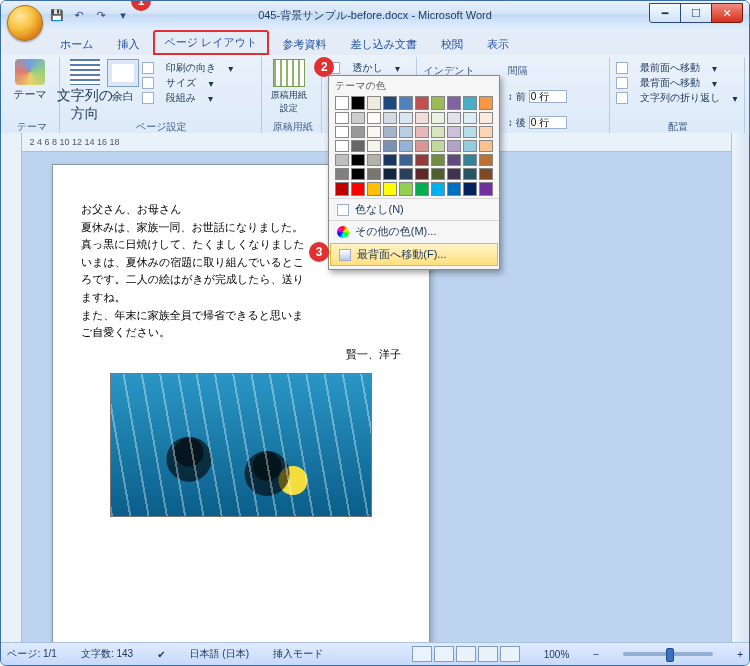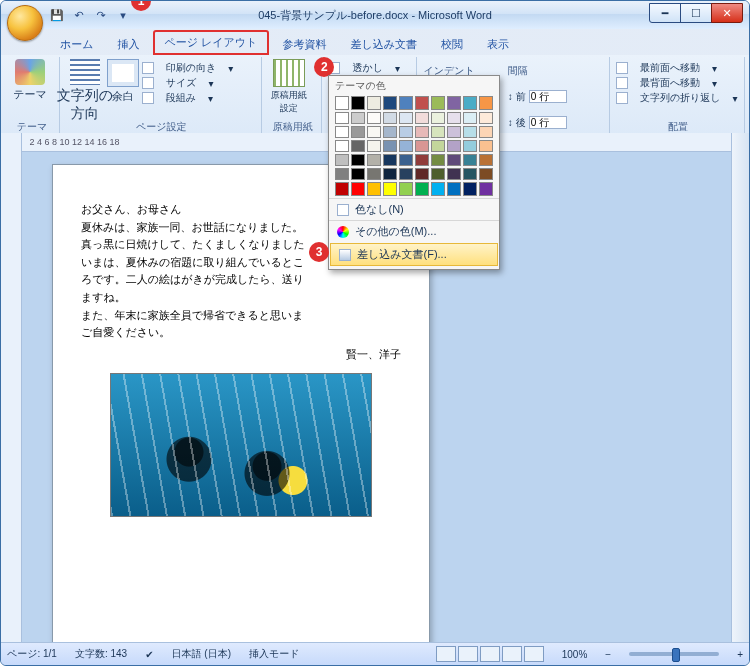--- a/index.html
+++ b/index.html
@@ -52,21 +52,21 @@
   .photo::before{content:"";position:absolute;inset:0;background:
      radial-gradient(circle at 30% 55%,rgba(0,0,0,.55) 14px,transparent 15px),
      radial-gradient(circle at 30% 60%,rgba(0,0,0,.6) 22px,transparent 23px),
      radial-gradient(circle at 60% 65%,rgba(0,0,0,.55) 14px,transparent 15px),
      radial-gradient(circle at 60% 70%,rgba(0,0,0,.6) 22px,transparent 23px),
      radial-gradient(circle at 70% 75%,#f6dd3e 14px,transparent 15px);}
   .photo::after{content:"";position:absolute;inset:0;background:
      repeating-linear-gradient(80deg,rgba(255,255,255,.35) 0 2px,transparent 2px 18px);mix-blend-mode:screen;}
   .vscroll{width:17px;background:linear-gradient(90deg,#eef4fb,#d7e4f3);border-left:1px solid #a9c0de;}
   
-  .status{position:absolute;left:0;right:0;bottom:0;height:22px;background:linear-gradient(#dfeafe,#c7dafb);border-top:1px solid #a9c0de;display:flex;align-items:center;padding:0 6px;gap:18px;font-size:10px;color:#1b3556;}
+  .status{position:absolute;left:0;right:0;bottom:0;height:22px;background:linear-gradient(#dfeafe,#c7dafb);border-top:1px solid #a9c0de;display:flex;align-items:center;padding:0 6px;gap:24px;font-size:10px;color:#1b3556;}
   .status .spacer{flex:1;}
   .viewbtns{display:flex;gap:2px;}
   .vb{width:18px;height:14px;border:1px solid #7f9cc3;background:#eaf2fb;}
   .zoom-slider{width:90px;height:4px;background:#92aed3;position:relative;border-radius:2px;}
   .zoom-slider::after{content:"";position:absolute;left:48%;top:-4px;width:6px;height:12px;background:#3973bd;border:1px solid #1c4e8f;border-radius:2px;}
 </style>
 </head>
 <body>
 
 <div class="window">
@@ -262,21 +262,21 @@
     <div class="menu-item">
         <span class="mini-sw"></span>
         <span>色なし(N)</span>
       </div>
     <div class="menu-item">
         <span style="width:12px;height:12px;background:conic-gradient(red,yellow,lime,cyan,blue,magenta,red);border-radius:50%"></span>
         <span>その他の色(M)...</span>
       </div>
     <div class="menu-item hi">
       <span class="mini-sw" style="background:linear-gradient(#fff,#b7cbe3)"></span>
-      <span>差し込み文書(F)...</span>
+      <span>最背面へ移動(F)...</span>
       <div class="co-badge" style="left:-22px;top:-2px">3</div>
     </div>
   </div>
 
   <div class="workspace">
     <div class="vruler"></div>
     <div class="docwrap">
       <div class="hruler">&nbsp;&nbsp;&nbsp;<span>2  4  6  8  10  12  14  16  18</span></div>
       <div class="scrollarea">
         <div class="page">

